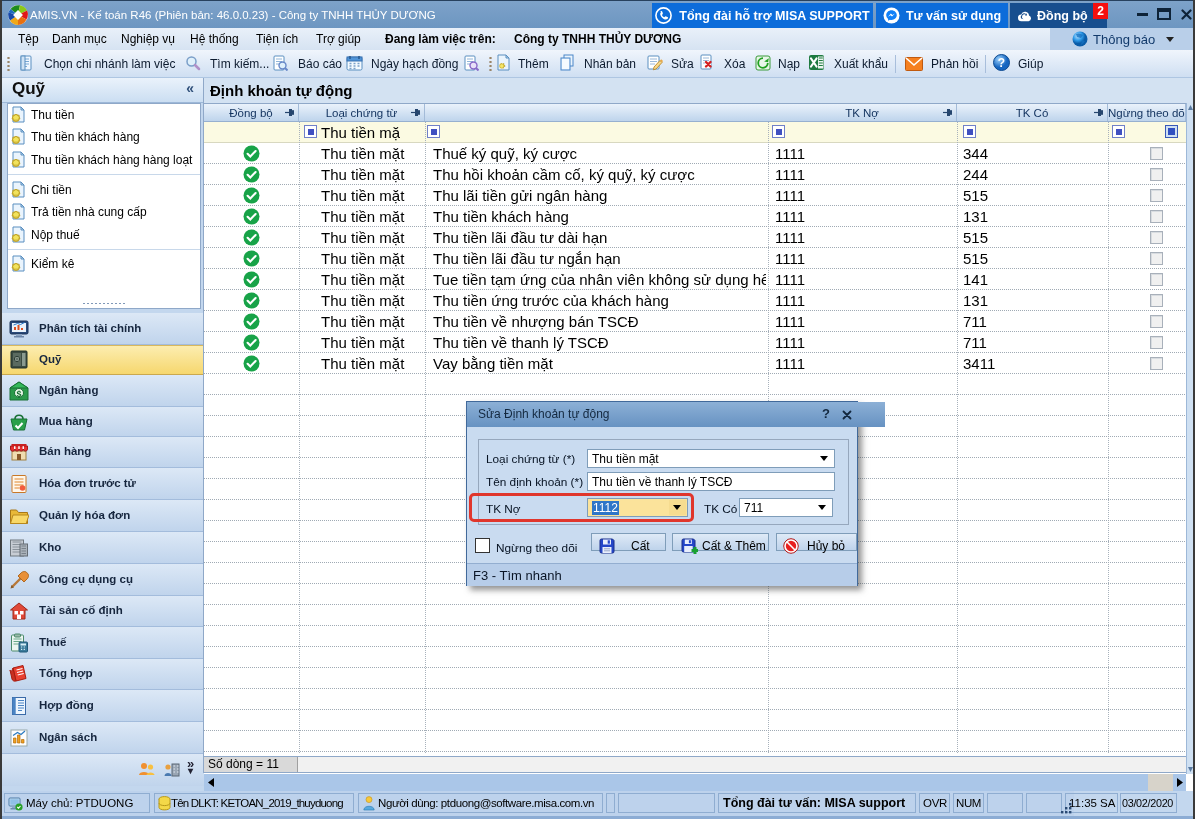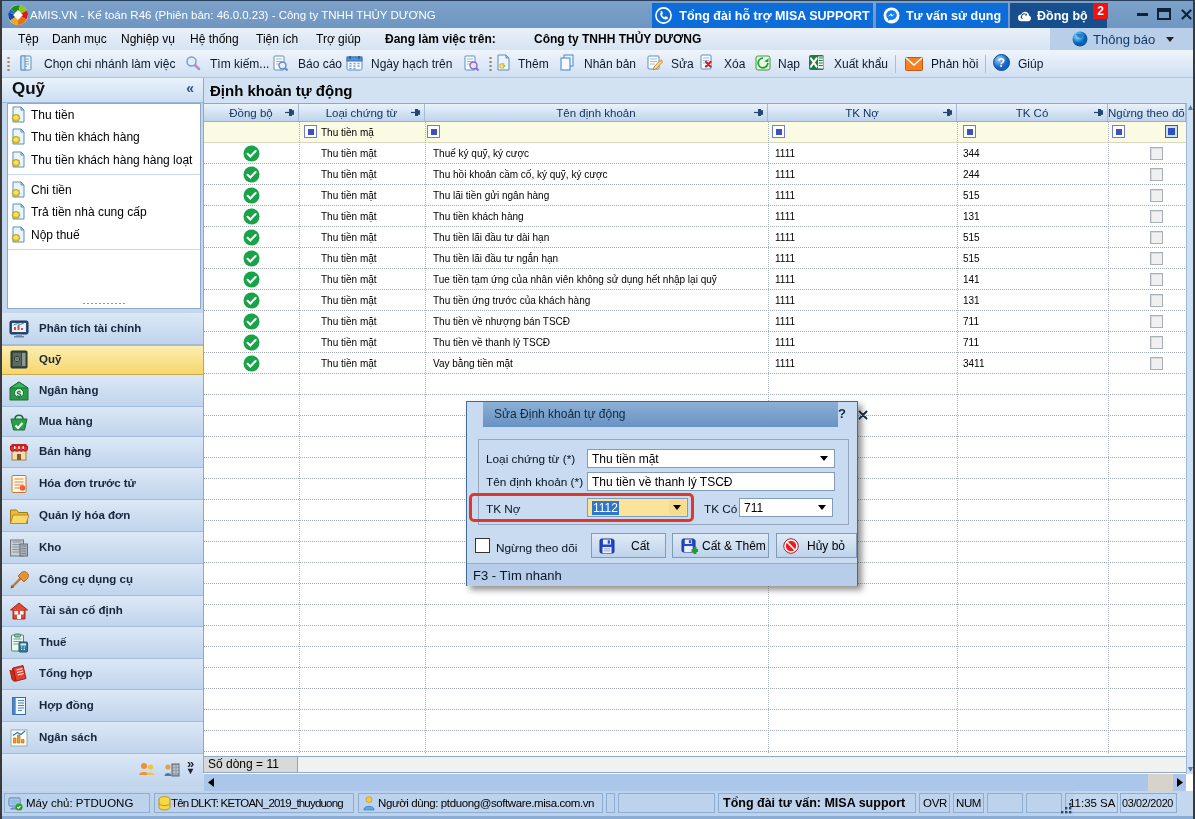--- a/index.html
+++ b/index.html
@@ -37,38 +37,38 @@
 
 #main { position:absolute; left:204px; top:78px; width:989px; height:713px; background:#fff; }
 #ctitle { position:absolute; left:0; top:0; width:989px; height:25px; background:#d3e2f2; font-weight:bold; font-size:15px; color:#000; line-height:26px; padding-left:6px; }
 #ghead { position:absolute; left:0; top:25px; width:989px; height:19px; background:linear-gradient(#eaf2fb,#bed4ec); border-top:1px solid #8fa8c8; border-bottom:1px solid #96b0d0; }
 .hc { position:absolute; top:0; height:17px; line-height:18px; text-align:center; color:#12325e; font-size:11.5px; border-right:1px solid #a3bbd8; white-space:nowrap; overflow:hidden; }
 .pin { position:absolute; top:3px; right:3px; width:11px; height:11px; }
 #gfilter { position:absolute; left:0; top:44px; width:989px; height:21px; background:#fbfae2; border-bottom:1px solid #d8d8c0; }
 .fic { position:absolute; top:3px; width:13px; height:13px; border:1px solid #7080c8; background:#fff; }
 .fic i { position:absolute; left:2.5px; top:2.5px; width:6px; height:6px; background:#4050c0; }
 .row { position:absolute; left:0; width:989px; height:21px; border-bottom:1px dotted #a0aab4; }
-.cell { position:absolute; top:0; height:20px; line-height:21px; color:#000; font-size:10px; white-space:nowrap; overflow:hidden; }
+.cell { position:absolute; top:0; height:20px; line-height:21px; color:#000; font-size:15px; white-space:nowrap; overflow:hidden; }
 .vline { position:absolute; top:44px; width:1px; height:631px; border-left:1px dotted #a8b2bc; }
 .cbx { position:absolute; top:4px; width:13px; height:13px; background:#f0f0f0; border:1px solid #a8b0ba; box-shadow:inset 1px 1px 0 #d8dce0; }
 
 #countbar { position:absolute; left:204px; top:756px; width:989px; height:17px; background:#f1f1f1; border-top:1px solid #8fa8c8; border-bottom:1px solid #8fa8c8; }
 #hscroll { position:absolute; left:204px; top:774px; width:982px; height:17px; background:#aac6e8; }
 #vscroll { position:absolute; left:1186px; top:103px; width:7px; height:671px; background:#cfe0f2; border-left:1px solid #9db8d8; }
 #statusbar { position:absolute; left:2px; top:791px; width:1072px; height:25px; background:#bdd2ec;padding-left:48px; }
 .seg { position:absolute; top:2px; height:20px; border:1px solid #8fadd1; line-height:19px; font-size:11.5px; color:#000; white-space:nowrap; overflow:hidden; }
 
 #dialog { position:absolute; left:466px; top:401px; width:392px; height:185px; border:1px solid #41699a; box-shadow:4px 4px 6px rgba(40,40,40,.5); background:#c9dbf0; }
-#dtitle { position:absolute; left:16px; top:0; width:355px; height:25px; background:linear-gradient(#8cb0d6,#6792c2);text-align:center; }
+#dtitle { position:absolute; left:0; top:0; width:418px; height:25px; background:linear-gradient(#8cb0d6,#6792c2);text-align:center; }
 #dpanel { position:absolute; left:11px; top:37px; width:371px; height:86px; border:1px solid #96a7bd; }
 .dlabel { position:absolute; font-size:11.8px; color:#061222; white-space:nowrap; }
 .field { position:absolute; background:#fff; border:1px solid #7f9db9; height:19px; line-height:18px; font-size:12px; color:#000; padding-left:4px; white-space:nowrap; }
 .drop { position:absolute; right:1px; top:1px; width:17px; height:15px; background:#fff; }
 .drop:after { content:""; position:absolute; left:4px; top:5px; border:4px solid transparent; border-top:5px solid #000; }
-.dbtn { position:absolute; top:131px; height:25px; background:linear-gradient(#dfeaf7,#bed3eb); border:1px solid #7f9db9; font-size:12px; color:#000; line-height:25px; white-space:nowrap; }
+.dbtn { position:absolute; top:131px; height:18px; background:linear-gradient(#dfeaf7,#bed3eb); border:1px solid #7f9db9; font-size:12px; color:#000; line-height:25px; white-space:nowrap; }
 #dfoot { position:absolute; left:0; top:161px; width:390px; height:23px; background:#b7cde9; border-top:1px solid #93aed0; line-height:23px; font-size:13px; color:#0a1526; padding-left:6px; }
 </style>
 </head>
 <body>
 <div id="titlebar">
   <svg style="position:absolute;left:8px;top:4px" width="20" height="20" viewBox="0 0 20 20">
     <circle cx="10" cy="10" r="10" fill="#fff"></circle>
     <path d="M10 10 L2.5 4 A10 10 0 0 1 12 0.3 Z" fill="#1e8c1e"></path>
     <path d="M10 10 L12 0.3 A10 10 0 0 1 19 5.5 Z" fill="#8cc818"></path>
     <path d="M10 10 L19 5.5 A10 10 0 0 1 18.5 14.5 Z" fill="#e01818"></path>
@@ -104,21 +104,21 @@
   </div>
 </div>
 <div id="menubar">
   <div class="mi" style="left:16px">Tệp</div>
   <div class="mi" style="left:50px">Danh mục</div>
   <div class="mi" style="left:119px">Nghiệp vụ</div>
   <div class="mi" style="left:188px">Hệ thống</div>
   <div class="mi" style="left:254px">Tiện ích</div>
   <div class="mi" style="left:314px">Trợ giúp</div>
   <div class="mi" style="left:383px;font-weight:bold">Đang làm việc trên:</div>
-  <div class="mi" style="left:532px;font-weight:bold">Công ty TNHH THỦY DƯƠNG</div>
+  <div class="mi" style="left:512px;font-weight:bold">Công ty TNHH THỦY DƯƠNG</div>
   <div class="mi" style="left:1048px;width:143px;background:#b9cfe9;">
     <svg style="position:absolute;left:22px;top:3px" width="16" height="16" viewBox="0 0 16 16">
         <defs>
           <radialGradient id="gl" cx="35%" cy="30%">
             <stop offset="0%" stop-color="#bfe4ff"></stop>
             <stop offset="60%" stop-color="#2e9ae8"></stop>
             <stop offset="100%" stop-color="#0a5ca8"></stop>
           </radialGradient>
         </defs>
         <circle cx="8" cy="8" r="7.5" fill="url(#gl)"></circle>
@@ -147,21 +147,21 @@
         <circle cx="10.5" cy="10.5" r="3.5" fill="#dff0fb" stroke="#6888c8" stroke-width="1.4"></circle>
         <path d="M13 13 L15.5 15.5" stroke="#6888c8" stroke-width="2"></path>
       </svg></div>
   <div class="tbi" style="left:296px">Báo cáo</div>
   <div class="tbi" style="left:344px"><svg width="17" height="16" viewBox="0 0 17 16">
         <rect x="1" y="2" width="15" height="13" rx="1.5" fill="#f4faff" stroke="#5a8fc0"></rect>
         <rect x="1" y="2" width="15" height="4" fill="#4f94d8" stroke="#3a70b0"></rect>
         <path d="M4 1 v3 M13 1 v3" stroke="#2a5a90" stroke-width="1.6"></path>
         <path d="M3.5 8.5 h2 m2 0 h2 m2 0 h2 M3.5 11 h2 m2 0 h2 m2 0 h2 M3.5 13.5 h2 m2 0 h2" stroke="#7aa0c8" stroke-width="1.3"></path>
       </svg></div>
-  <div class="tbi" style="left:369px">Ngày hạch trên</div>
+  <div class="tbi" style="left:369px">Ngày hạch đồng</div>
   <div class="tbi" style="left:461px"><svg width="16" height="16" viewBox="0 0 16 16">
         <rect x="2" y="1" width="10" height="14" rx="1" fill="#fff" stroke="#5a8fc0"></rect>
         <path d="M4 4 h6 M4 6.5 h6 M4 9 h6" stroke="#8fb4d8"></path>
         <circle cx="10.5" cy="10.5" r="3.5" fill="#e8e0f8" stroke="#8868c8" stroke-width="1.4"></circle>
         <path d="M13 13 L15.5 15.5" stroke="#8868c8" stroke-width="2"></path>
       </svg></div>
   <div class="grip" style="left:487px"></div>
   <div class="tbi" style="left:493px"><svg width="17" height="17" viewBox="0 0 17 17">
         <path d="M3 1 h8 l3 3 v12 h-11 Z" fill="#eaf4fd" stroke="#5a8fc0"></path>
         <path d="M11 1 l3 3 h-3 Z" fill="#bcd8ee" stroke="#5a8fc0"></path>
@@ -261,20 +261,26 @@
         </svg>
         <span class="tx">Trả tiền nhà cung cấp</span>
       </div>
     <div class="treeitem" style="top:120px">
         <svg width="17" height="17" viewBox="0 0 17 17">
           <use href="#docstar"></use>
         </svg>
         <span class="tx">Nộp thuế</span>
       </div>
     <div class="treesep" style="top:145px"></div>
+    <div class="treeitem" style="top:149px">
+        <svg width="17" height="17" viewBox="0 0 17 17">
+          <use href="#docstar"></use>
+        </svg>
+        <span class="tx">Kiểm kê</span>
+      </div>
   </div>
   <div class="abs" style="left:80px;top:224px;width:45px;height:3px;background-image:radial-gradient(circle,#8098b8 0.8px,transparent 1px);background-size:4px 3px;"></div>
   <div class="mod" style="top:235px;height:32px">
       <svg width="20" height="20" viewBox="0 0 20 20">
         <rect x="1" y="2" width="18" height="13" rx="1.5" fill="#2a4a7a" stroke="#1a3055"></rect>
         <rect x="3" y="4" width="14" height="9" fill="#eaf2fa"></rect>
         <path d="M5 11 v-3 h2 v3 Z M8.5 11 v-5 h2 v5 Z M12 11 v-2 h2 v2 Z" fill="#e05020"></path>
         <path d="M4.5 6 l4-1.5 3 1 4-2" stroke="#2878c8" fill="none"></path>
         <rect x="7" y="15" width="6" height="2" fill="#88a0c0"></rect>
         <rect x="5" y="17" width="10" height="1.5" fill="#6a84a8"></rect>
@@ -427,25 +433,20 @@
 <div class="hc" style="left:0px;width:95px">Đồng bộ<svg class="pin" viewBox="0 0 11 11">
           <path d="M1 5.5 h4" stroke="#26466e" stroke-width="1.2"></path>
           <rect x="5" y="2" width="3" height="7" fill="#26466e"></rect>
           <rect x="8" y="3.2" width="2" height="4.6" fill="#26466e"></rect>
         </svg></div>
 <div class="hc" style="left:95px;width:126px">Loại chứng từ<svg class="pin" viewBox="0 0 11 11">
           <path d="M1 5.5 h4" stroke="#26466e" stroke-width="1.2"></path>
           <rect x="5" y="2" width="3" height="7" fill="#26466e"></rect>
           <rect x="8" y="3.2" width="2" height="4.6" fill="#26466e"></rect>
         </svg></div>
-<div class="hc" style="left:221px;width:343px">Tên định khoản<svg class="pin" viewBox="0 0 11 11">
-          <path d="M1 5.5 h4" stroke="#26466e" stroke-width="1.2"></path>
-          <rect x="5" y="2" width="3" height="7" fill="#26466e"></rect>
-          <rect x="8" y="3.2" width="2" height="4.6" fill="#26466e"></rect>
-        </svg></div>
 <div class="hc" style="left:564px;width:189px">TK Nợ<svg class="pin" viewBox="0 0 11 11">
           <path d="M1 5.5 h4" stroke="#26466e" stroke-width="1.2"></path>
           <rect x="5" y="2" width="3" height="7" fill="#26466e"></rect>
           <rect x="8" y="3.2" width="2" height="4.6" fill="#26466e"></rect>
         </svg></div>
 <div class="hc" style="left:753px;width:151px">TK Có<svg class="pin" viewBox="0 0 11 11">
           <path d="M1 5.5 h4" stroke="#26466e" stroke-width="1.2"></path>
           <rect x="5" y="2" width="3" height="7" fill="#26466e"></rect>
           <rect x="8" y="3.2" width="2" height="4.6" fill="#26466e"></rect>
         </svg></div>

